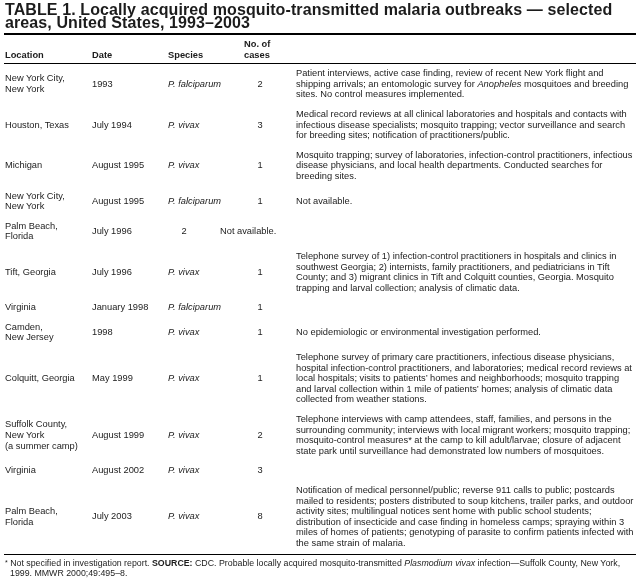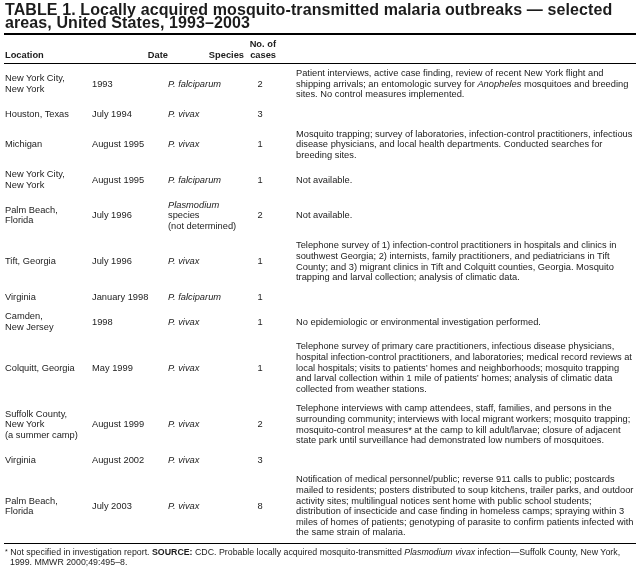--- a/index.html
+++ b/index.html
@@ -42,21 +42,21 @@
     font-size: 9.3px;
     line-height: 10.6px;
   }
   .row:last-child { margin-bottom: 5px; }
 
   .c-loc     { width: 88px; padding-left: 1px; white-space: pre-line; }
   .c-date    { width: 76px; }
   .c-species { width: 76px; white-space: pre-line; }
   .c-cases   { width: 32px; text-align: center; }
   .c-actions { flex: 1; margin-left: 20px; }
-  .center    { text-align: right; }
+  .center    { text-align: left; }
 
   .footnote {
     font-size: 8.8px;
     line-height: 10px;
     padding: 3px 0 0 6px;
     text-indent: -5px;
   }
   .footnote sup { font-size: 7px; vertical-align: top; line-height: 10px; }
   .footnote b { font-weight: bold; }
 
@@ -87,20 +87,21 @@
     <div class="c-species"><i>P. falciparum</i></div>
     <div class="c-cases">2</div>
     <div class="c-actions">Patient interviews, active case finding, review of recent New York flight and shipping arrivals; an entomologic survey for <i>Anopheles</i> mosquitoes and breeding sites. No control measures implemented.</div>
   </div>
 
   <div class="row">
     <div class="c-loc">Houston, Texas</div>
     <div class="c-date">July 1994</div>
     <div class="c-species"><i>P. vivax</i></div>
     <div class="c-cases">3</div>
+    <div class="c-actions">Medical record reviews at all clinical laboratories and hospitals and contacts with infectious disease specialists; mosquito trapping; vector surveillance and search for breeding sites; notification of practitioners/public.</div>
   </div>
 
   <div class="row">
     <div class="c-loc">Michigan</div>
     <div class="c-date">August 1995</div>
     <div class="c-species"><i>P. vivax</i></div>
     <div class="c-cases">1</div>
     <div class="c-actions">Mosquito trapping; survey of laboratories, infection-control practitioners, infectious disease physicians, and local health departments. Conducted searches for breeding sites.</div>
   </div>
 
@@ -110,22 +111,20 @@
     <div class="c-date">August 1995</div>
     <div class="c-species"><i>P. falciparum</i></div>
     <div class="c-cases">1</div>
     <div class="c-actions">Not available.</div>
   </div>
 
   <div class="row">
     <div class="c-loc">Palm Beach,
 Florida</div>
     <div class="c-date">July 1996</div>
-    <div class="c-species"><i>Plasmodium</i> species
-(not determined)</div>
     <div class="c-cases">2</div>
     <div class="c-actions">Not available.</div>
   </div>
 
   <div class="row">
     <div class="c-loc">Tift, Georgia</div>
     <div class="c-date">July 1996</div>
     <div class="c-species"><i>P. vivax</i></div>
     <div class="c-cases">1</div>
     <div class="c-actions">Telephone survey of 1) infection-control practitioners in hospitals and clinics in southwest Georgia; 2) internists, family practitioners, and pediatricians in Tift County; and 3) migrant clinics in Tift and Colquitt counties, Georgia. Mosquito trapping and larval collection; analysis of climatic data.</div>

